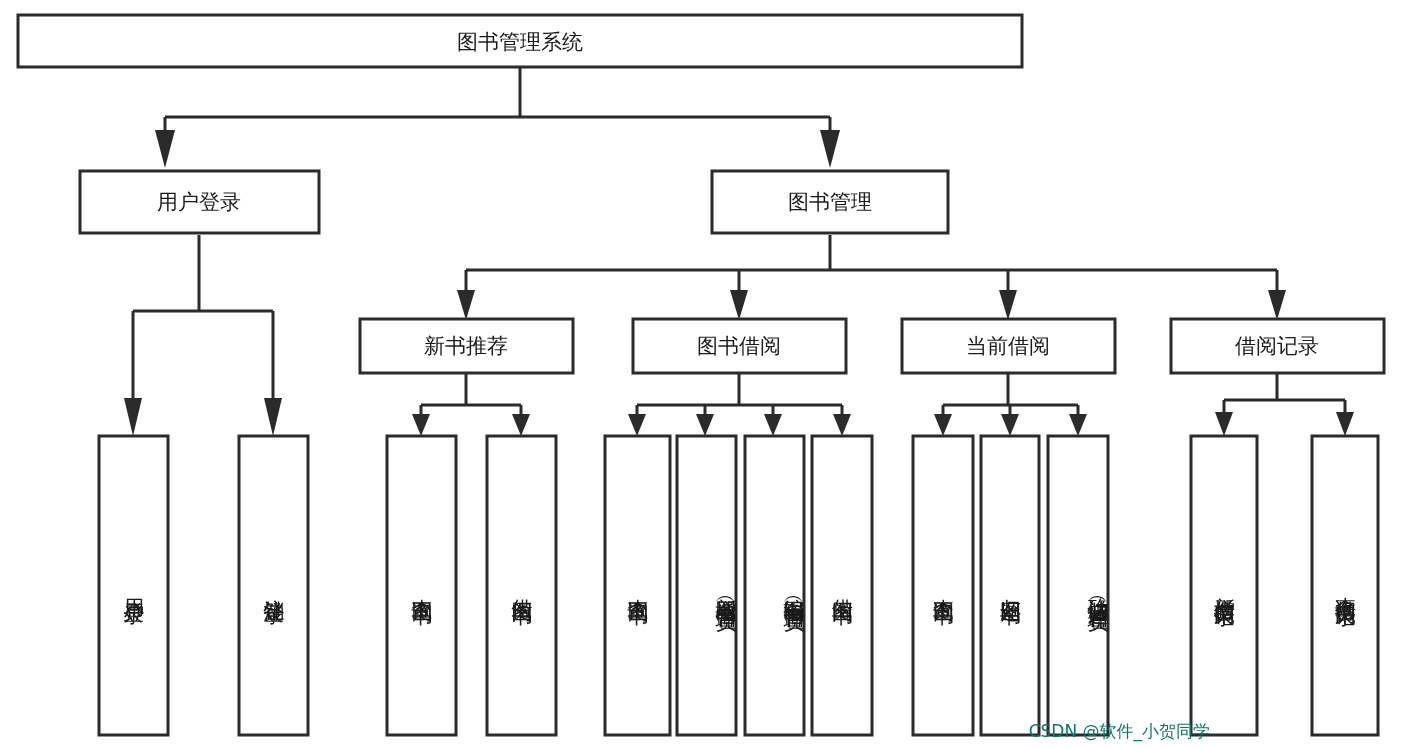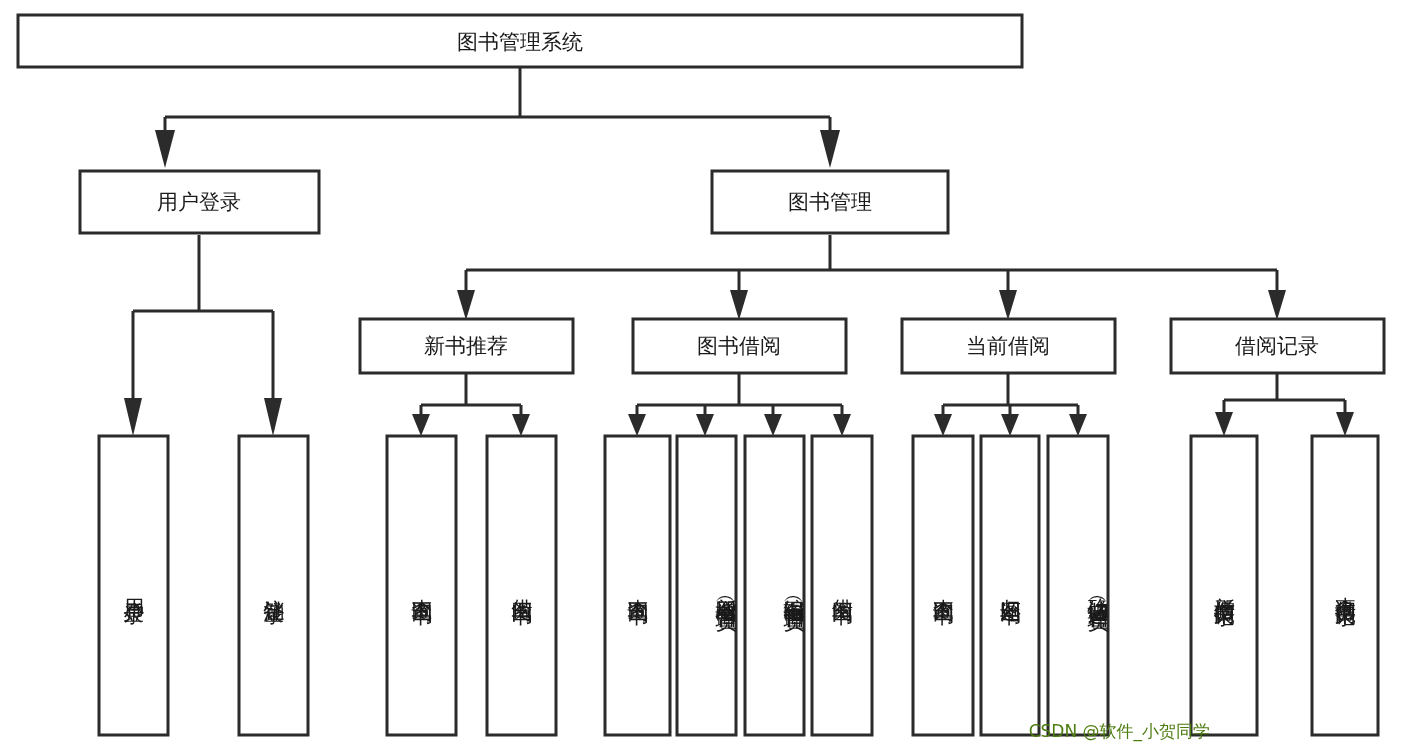--- a/index.html
+++ b/index.html
@@ -65,21 +65,21 @@
   }
   .leaf-label.centered {
     align-items: center;
   }
   .watermark {
     position: absolute;
     right: 8px;
     bottom: 4px;
     font-family: "DejaVu Sans", "Liberation Sans", sans-serif;
     font-size: 17px;
-    color: #4d7c0f;
+    color: #0f766e;
     white-space: nowrap;
   }
 </style>
 </head>
 <body>
 
 <div id="diagram-root">
 
   <svg id="tree-svg" viewBox="0 0 1405 747">
 

